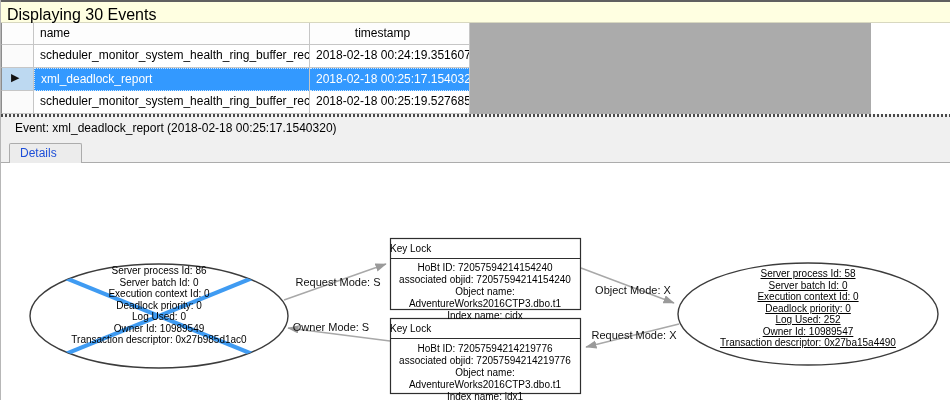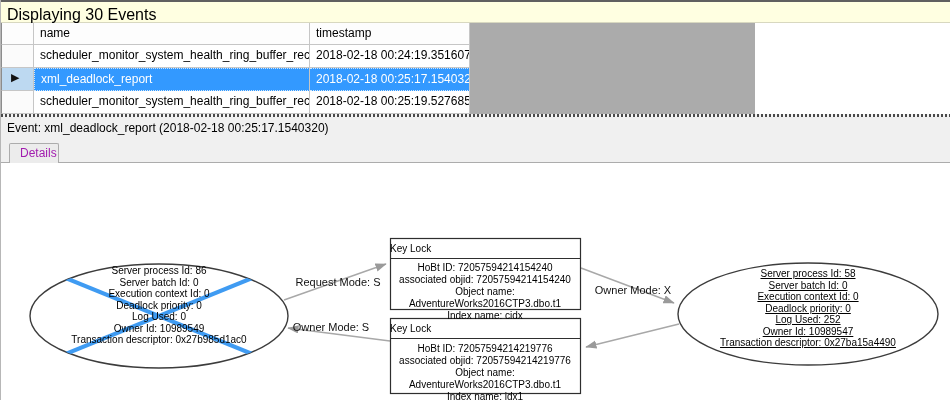--- a/index.html
+++ b/index.html
@@ -6,45 +6,45 @@
   body { font-family:"Liberation Sans", sans-serif; background:#fff; }
   #app { position:relative; width:950px; height:400px; overflow:hidden; background:#fff;
          border-left:1px solid #b7b7b7; }
 
   
   #banner { position:absolute; top:0; left:0; width:950px; height:23px; background:#ffffe1;
             border-top:2px solid #606060; border-bottom:1px solid #d8d8c0;
             font-size:16px; color:#000; padding:4px 0 0 6px; }
 
   
-  #grid { position:absolute; top:23px; left:0; width:754px; height:91px; background:#ababab;text-decoration:underline; }
+  #grid { position:absolute; top:23px; left:0; width:870px; height:91px; background:#ababab;text-decoration:underline; }
   .grid-row { position:absolute; left:0; display:flex; }
   .cell { background:#fff; border-right:1px solid #c6c6c6; border-bottom:1px solid #c6c6c6;
           font-size:12px; color:#000; overflow:hidden; white-space:nowrap; }
   .c-rowhdr { width:33px; background:#fbfbfb; border-left:1px solid #8c8c8c; position:relative; }
   .c-name   { width:276px; padding:3px 4px 0 6px; }
-  .c-ts     { width:160px; padding:3px 20px 0 6px; }
+  .c-ts     { width:160px; padding:3px 20px 0 6px;text-align:center; }
   .hdr-row .cell { background:#fdfdfd; }
   .row-sel .c-name, .row-sel .c-ts { background:#3399ff; color:#fff;
         border-top:1px dotted #cfe6fb; border-bottom:1px dotted #cfe6fb; }
   .row-sel .c-name { border-left:1px dotted #cfe6fb; }
   .row-sel .c-rowhdr { background:#bdd9f1; }
   .sel-arrow { position:absolute; left:9px; top:3px; font-size:11px; color:#111; }
 
   
   #separator { position:absolute; top:114px; left:0; width:950px; height:3px;
      background:repeating-linear-gradient(90deg,#4a4a4a 0 2px,#f4f4f4 2px 4px); }
 
   
   #eventbar { position:absolute; top:117px; left:0; width:950px; height:22px; background:#f0f0f0;
-              font-size:12px; color:#000; padding:4px 0 0 6px; }
+              font-size:12px; color:#000; padding:4px 0 0 14px; }
   #tabstrip { position:absolute; top:139px; left:0; width:950px; height:24px; background:#f0f0f0;
               display:flex; align-items:flex-end; padding-left:8px; }
-  .tab { font-size:12px; color:#a21caf; border:1px solid #acacac; border-bottom:none;
-         border-radius:2px 2px 0 0; padding:2px 1px 0 10px;text-align:right; }
+  .tab { font-size:12px; color:#1d4ed8; border:1px solid #acacac; border-bottom:none;
+         border-radius:2px 2px 0 0; padding:2px 24px 0 10px;text-align:right; }
   .tab-inactive { height:20px; background:#ececec; position:relative; z-index:1; }
   .tab-active { height:24px; background:#fff; position:relative; z-index:3; margin-bottom:-1px;
                 padding-top:4px; }
 
   
   #pane { position:absolute; top:162px; left:0; width:950px; height:238px; background:#fff;
           border-top:1px solid #acacac; }
   #graph { position:absolute; top:0; left:0; width:950px; height:237px; }
   #graph svg { position:absolute; top:0; left:0; }
   .node-text { position:absolute; text-align:center; font-size:10px; line-height:11.5px; color:#000; }
@@ -162,18 +162,19 @@
       <div class="box-title" style="left:389px;top:160px;width:190px;">Key Lock</div>
       <div class="box-body" style="left:389px;top:180px;width:190px;">
         <div>HoBt ID: 72057594214219776</div>
         <div>associated objid: 72057594214219776</div>
         <div>Object name: AdventureWorks2016CTP3.dbo.t1</div>
         <div>Index name: idx1</div>
       </div>
 
       <div class="edge-label" style="left:337px;top:113px;">Request Mode: S</div>
       <div class="edge-label" style="left:330px;top:158px;">Owner Mode: S</div>
-      <div class="edge-label" style="left:632px;top:121px;">Owner Mode: X</div>
+      <div class="edge-label" style="left:632px;top:121px;">Object Mode: X</div>
+      <div class="edge-label" style="left:633px;top:166px;">Request Mode: X</div>
 
     </div>
   </div>
 
 </div>
 
 </body></html>

